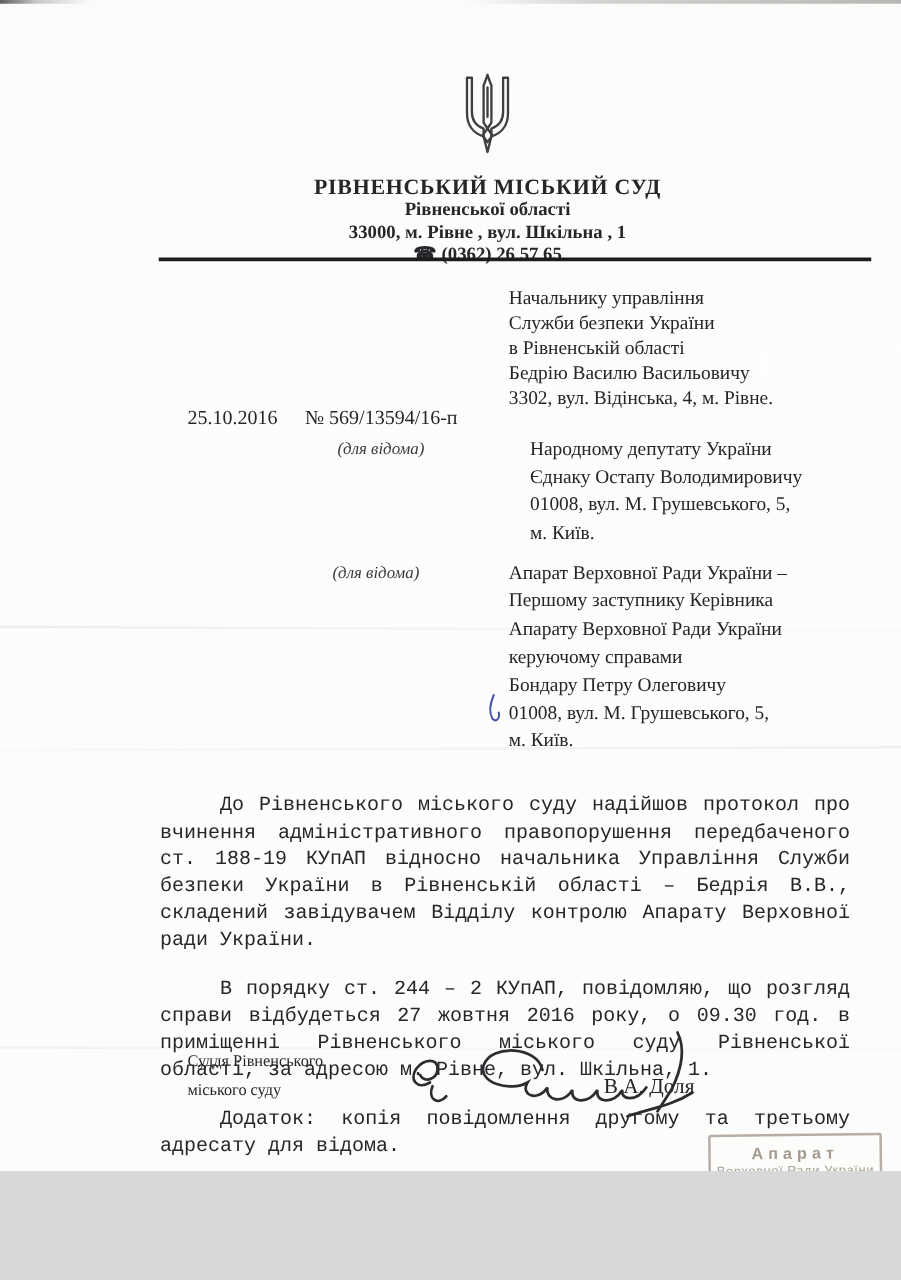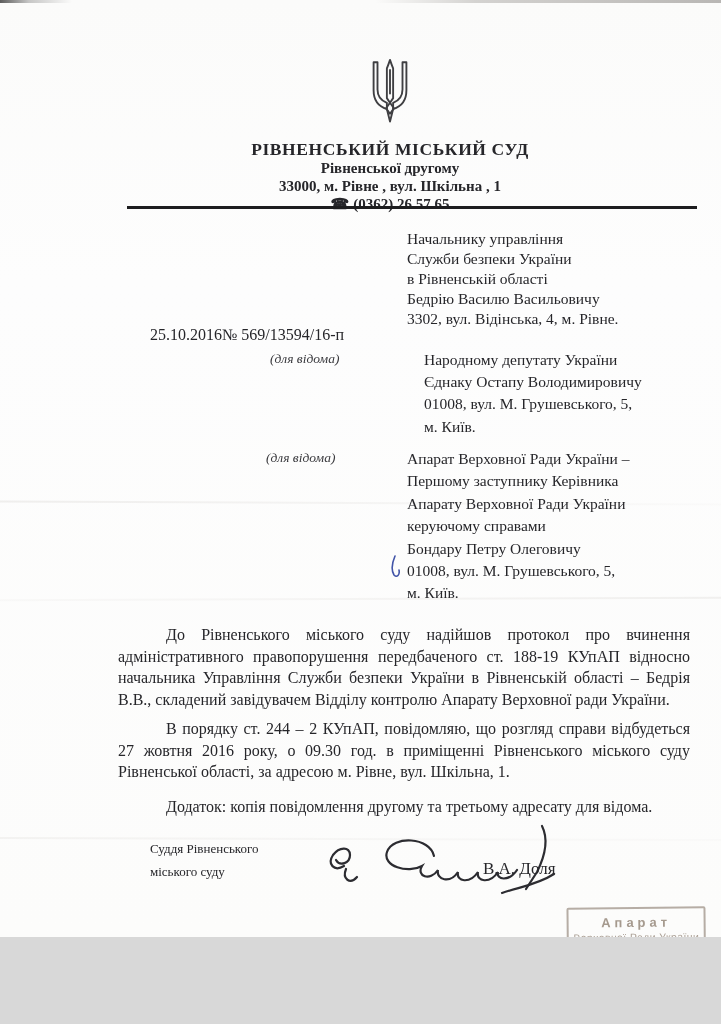--- a/index.html
+++ b/index.html
@@ -36,28 +36,28 @@
   .phone-glyph  { font-size: 15px; margin-right: 4px; }
 
   .rule { top: 206px; left: 127px; width: 570px; height: 3px; background: #1d1d1f; }
 
   
   .addr { white-space: pre-line; font-size: 15.5px; }
   .addr-primary { top: 229px; left: 407px; font-weight: normal; line-height: 20px; width: 290px; }
   .addr-2 { top: 349px; left: 424px; line-height: 22.2px; width: 300px; }
   .addr-3 { top: 448px; left: 407px; line-height: 22.4px; width: 300px; }
 
-  .ref-line { top: 326px; left: 150px; font-size: 16px; display: flex; gap: 0; }
+  .ref-line { top: 326px; left: 150px; font-size: 16px; display: flex; gap: 22px; }
   .fyi { font-style: italic; font-size: 13.5px; color: #3a3a3e; }
   .fyi-1 { top: 351px; left: 270px; }
   .fyi-2 { top: 450px; left: 266px; }
 
   
   .body-block { top: 616px; left: 110px; width: 588px; font-size: 16px; line-height: 21.5px; }
-  .body-block p { margin: 8px; text-align: justify; text-indent: 48px; }
+  .body-block p { margin: 18px; text-align: justify; text-indent: 48px; font-family: Liberation Mono, monospace; }
   .attachment { margin-top: 13px !important; text-align: center; }
 
   
   .sig-title { top: 838px; left: 150px; font-size: 13px; line-height: 22.5px; white-space: pre-line; }
   .sig-name  { top: 859px; left: 483px; font-size: 17px; }
   .sig-svg   { top: 822px; left: 316px; }
 
   
   .stamp {
     top: 907px; left: 567px; width: 139px; height: 105px;
@@ -97,21 +97,21 @@
   <div class="abs letterhead">
     <svg class="emblem" width="50" height="74" viewBox="0 0 64 92" fill="none" stroke="#3f3f42" stroke-width="2.4" stroke-linejoin="round" stroke-linecap="round">
       <path d="M11 4 V40 C11 53 18 61 28 64 L28 56 C20 53 16 47 16 39 V4 Z"></path>
       <path d="M53 4 V40 C53 53 46 61 36 64 L36 56 C44 53 48 47 48 39 V4 Z"></path>
       <path d="M28 12 C30 7 31 4 32 1 C33 4 34 7 36 12 V50 L32 56 L28 50 Z"></path>
       <path d="M32 14 V44"></path>
       <path d="M32 56 L37 63 L32 70 L27 63 Z"></path>
       <path d="M28 64 L32 80 L36 64"></path>
     </svg>
     <div class="court-name">РІВНЕНСЬКИЙ МІСЬКИЙ СУД</div>
-    <div class="court-region">Рівненської другому</div>
+    <div class="court-region">Рівненської області</div>
     <div class="court-addr">33000, м. Рівне , вул. Шкільна , 1</div>
     <div class="court-phone">
       <span class="phone-glyph">☎</span><span>(0362) 26 57 65</span>
     </div>
   </div>
 
   <div class="abs rule"></div>
 
   <div class="abs addr addr-primary">Начальнику управління
 Служби безпеки України

